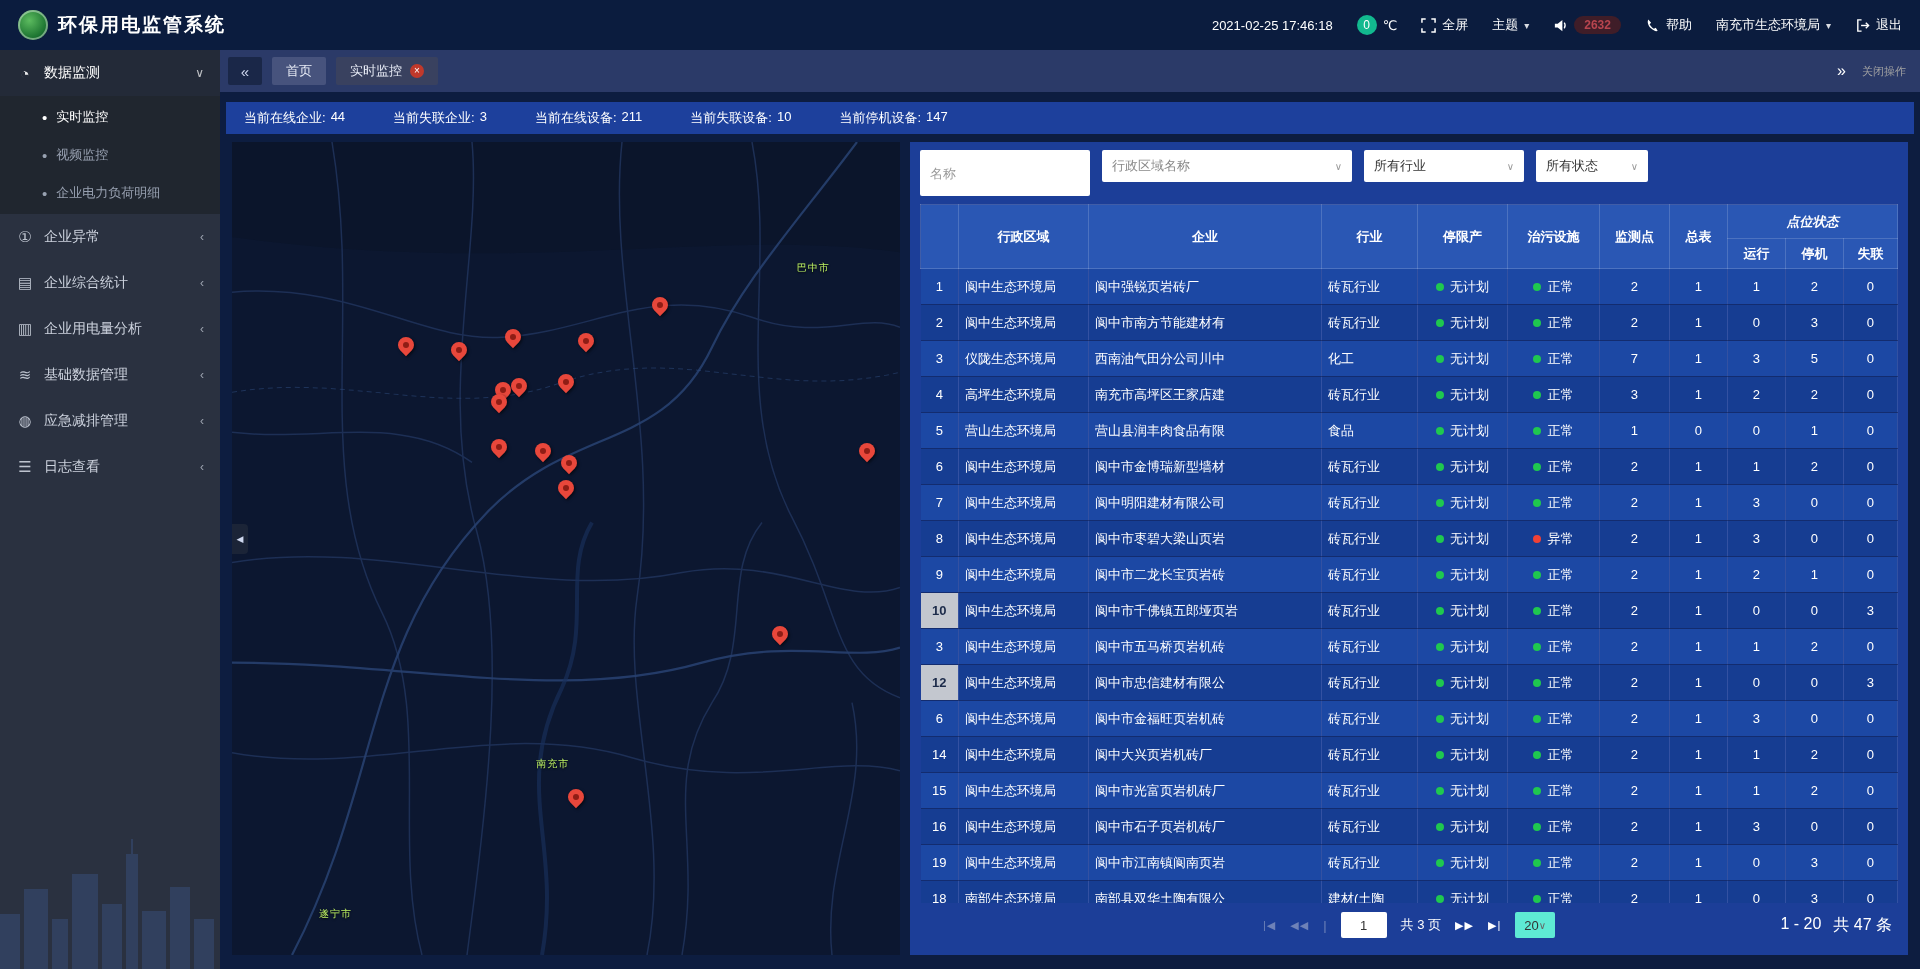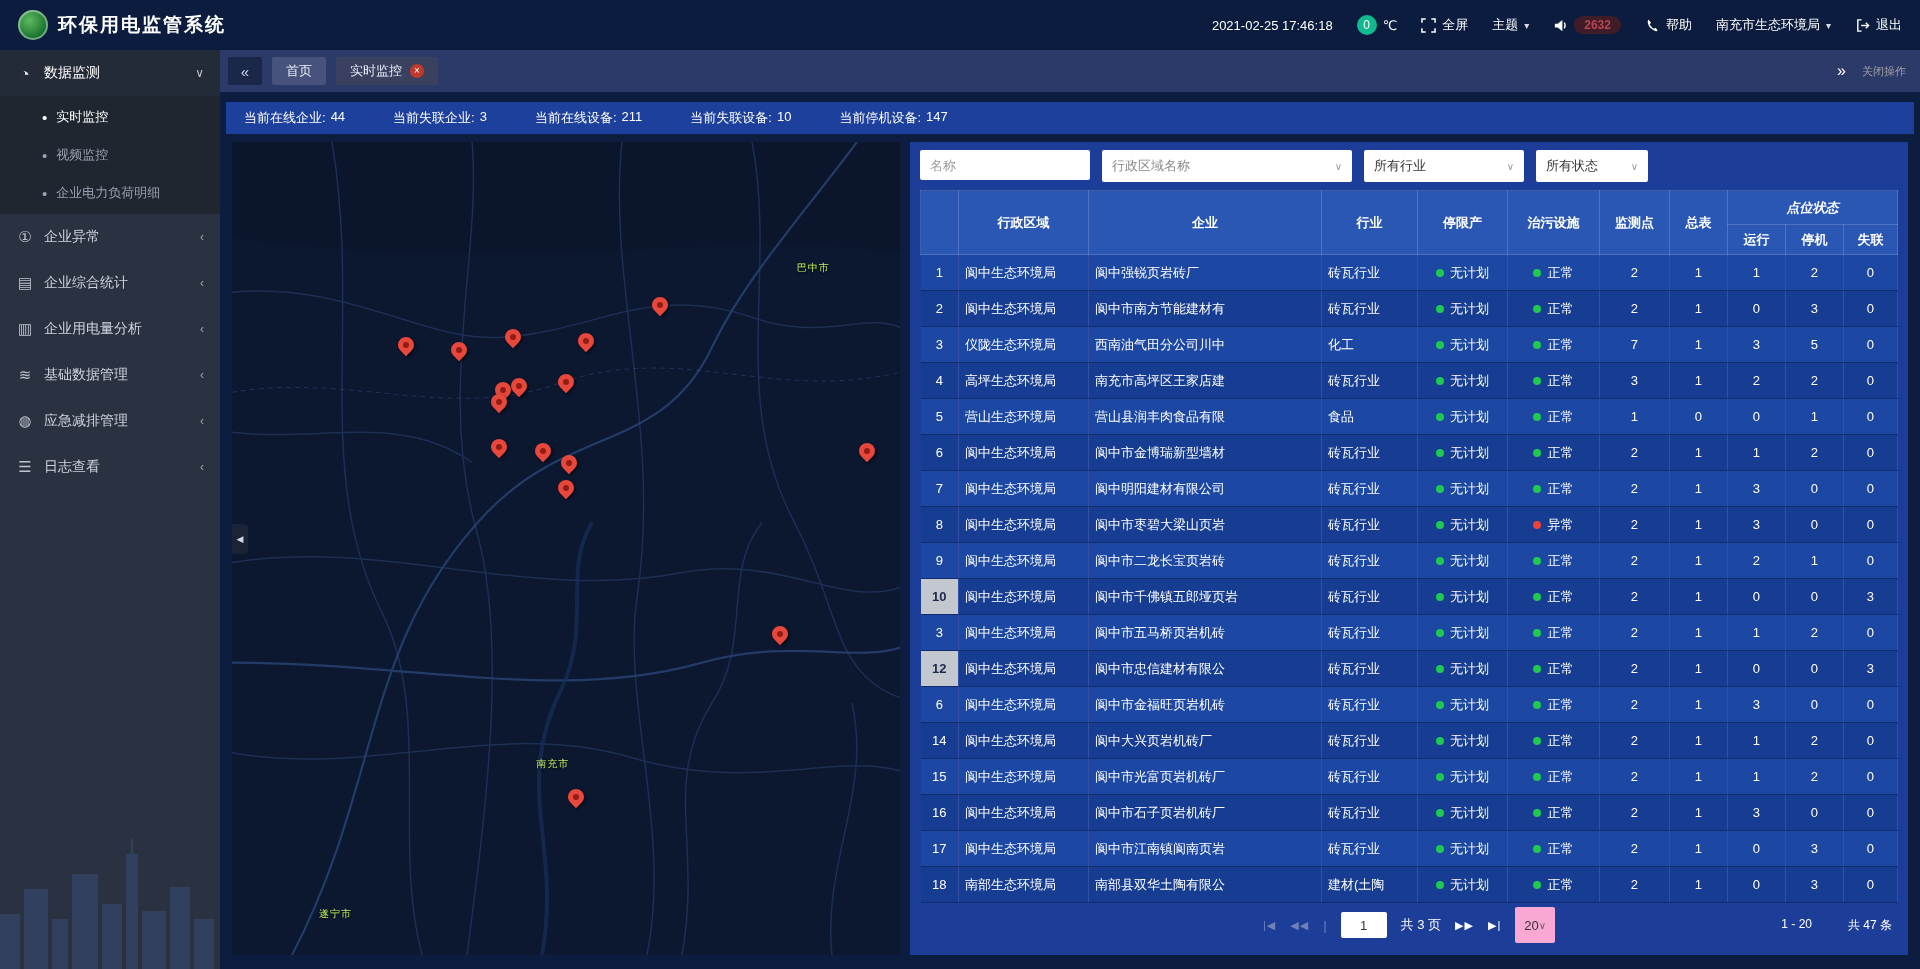--- a/index.html
+++ b/index.html
@@ -61,21 +61,21 @@
   .roads{position:absolute;inset:0;width:100%;height:100%}
   .city{position:absolute;transform:translate(-50%,-50%);color:#bef264;font-size:10px;letter-spacing:1px;text-shadow:0 1px 2px #000;white-space:nowrap}
   .pin{position:absolute;width:20px;height:26px;transform:translate(-50%,-85%);z-index:3;cursor:pointer}
   .pin-body{position:absolute;left:2px;top:2px;width:16px;height:16px;background:#e8473b;border-radius:50% 50% 50% 0;transform:rotate(-45deg);box-shadow:0 2px 3px rgba(0,0,0,.55)}
   .pin-dot{position:absolute;left:7px;top:7px;width:6px;height:6px;border-radius:50%;background:#8f1d15}
   .collapse-handle{position:absolute;left:0;top:47%;width:16px;height:30px;background:#1b2437;border-radius:0 4px 4px 0;display:flex;align-items:center;justify-content:center;color:#cfd8ef;font-size:9px;cursor:pointer;z-index:5}
 
   
   .panel{flex:1;background:#1c3e98;display:flex;flex-direction:column;padding:8px 10px;min-width:0}
   .filters{display:flex;gap:12px;margin-bottom:8px;flex:0 0 30px}
-  .f-input{width:170px;height:30px;background:#fff;border:none;border-radius:2px;padding:9px 10px;font-size:13px;color:#14532d;outline:none}
+  .f-input{width:170px;height:46px;background:#fff;border:none;border-radius:2px;padding:9px 10px;font-size:13px;color:#14532d;outline:none}
   .f-input::placeholder{color:#999}
   .f-select{height:30px;background:#fff;border-radius:2px;display:flex;align-items:center;justify-content:space-between;padding:16px 10px;font-size:13px;color:#333;cursor:pointer}
   .f-select .ph{color:#888}
   .f-caret{font-size:10px;color:#999;margin-left:10px}
   .w-region{width:250px}.w-industry{width:160px}.w-status{width:112px}
 
   .twrap{flex:1;overflow:hidden;min-height:0}
   table{width:100%;border-collapse:collapse;table-layout:fixed;font-size:13px;color:#fff}
   thead th{background:#2a57b4;font-weight:bold;border:1px solid rgba(255,255,255,.16);font-size:13px}
   thead tr.h1 th{height:34px}
@@ -92,23 +92,23 @@
   .dot.alarm{background:#ef4136}
 
   
   .pgbar{flex:0 0 44px;display:flex;align-items:center;position:relative}
   .pg-center{position:absolute;left:0;right:0;display:flex;align-items:center;justify-content:center;gap:14px}
   .pg-btn{font-size:11px;letter-spacing:1px;color:#fff;cursor:pointer;white-space:nowrap}
   .pg-btn.dim{color:#6e82b8}
   .pg-sep{color:#6e82b8;font-size:13px}
   .pg-input{width:46px;height:26px;border:none;border-radius:2px;text-align:center;font-size:13px;color:#333;background:#fff;outline:none}
   .pg-total{font-size:13px;color:#fff}
-  .pg-size{height:36px;background:#f9a8d4;border-radius:2px;display:flex;align-items:center;padding:0 9px;color:#333;font-size:13px;cursor:pointer}
+  .pg-size{height:26px;background:#5eead4;border-radius:2px;display:flex;align-items:center;padding:0 9px;color:#333;font-size:13px;cursor:pointer}
   .pg-caret{font-size:10px;color:#666}
-  .pg-right{margin-left:auto;display:flex;gap:36px;font-size:12px;color:#fff;z-index:1;padding-right:6px}
+  .pg-right{margin-left:auto;display:flex;gap:12px;font-size:16px;color:#fff;z-index:1;padding-right:6px}
 </style>
 </head>
 <body>
 
 <div class="app">
 
   <header class="topbar">
     <div class="brand">
       <div class="logo"></div>
       <div class="app-title">环保用电监管系统</div>
@@ -631,21 +631,21 @@
                     <td class="c-left">砖瓦行业</td>
                     <td><span class="dot ok"></span>无计划</td>
                     <td><span class="dot ok"></span>正常</td>
                     <td>2</td>
                     <td>1</td>
                     <td>3</td>
                     <td>0</td>
                     <td>0</td>
                   </tr>
                   <tr class="odd">
-                    <td class="c-num">17</td>
+                    <td class="c-num">19</td>
                     <td class="c-left">阆中生态环境局</td>
                     <td class="c-left">阆中市江南镇阆南页岩</td>
                     <td class="c-left">砖瓦行业</td>
                     <td><span class="dot ok"></span>无计划</td>
                     <td><span class="dot ok"></span>正常</td>
                     <td>2</td>
                     <td>1</td>
                     <td>0</td>
                     <td>3</td>
                     <td>0</td>

